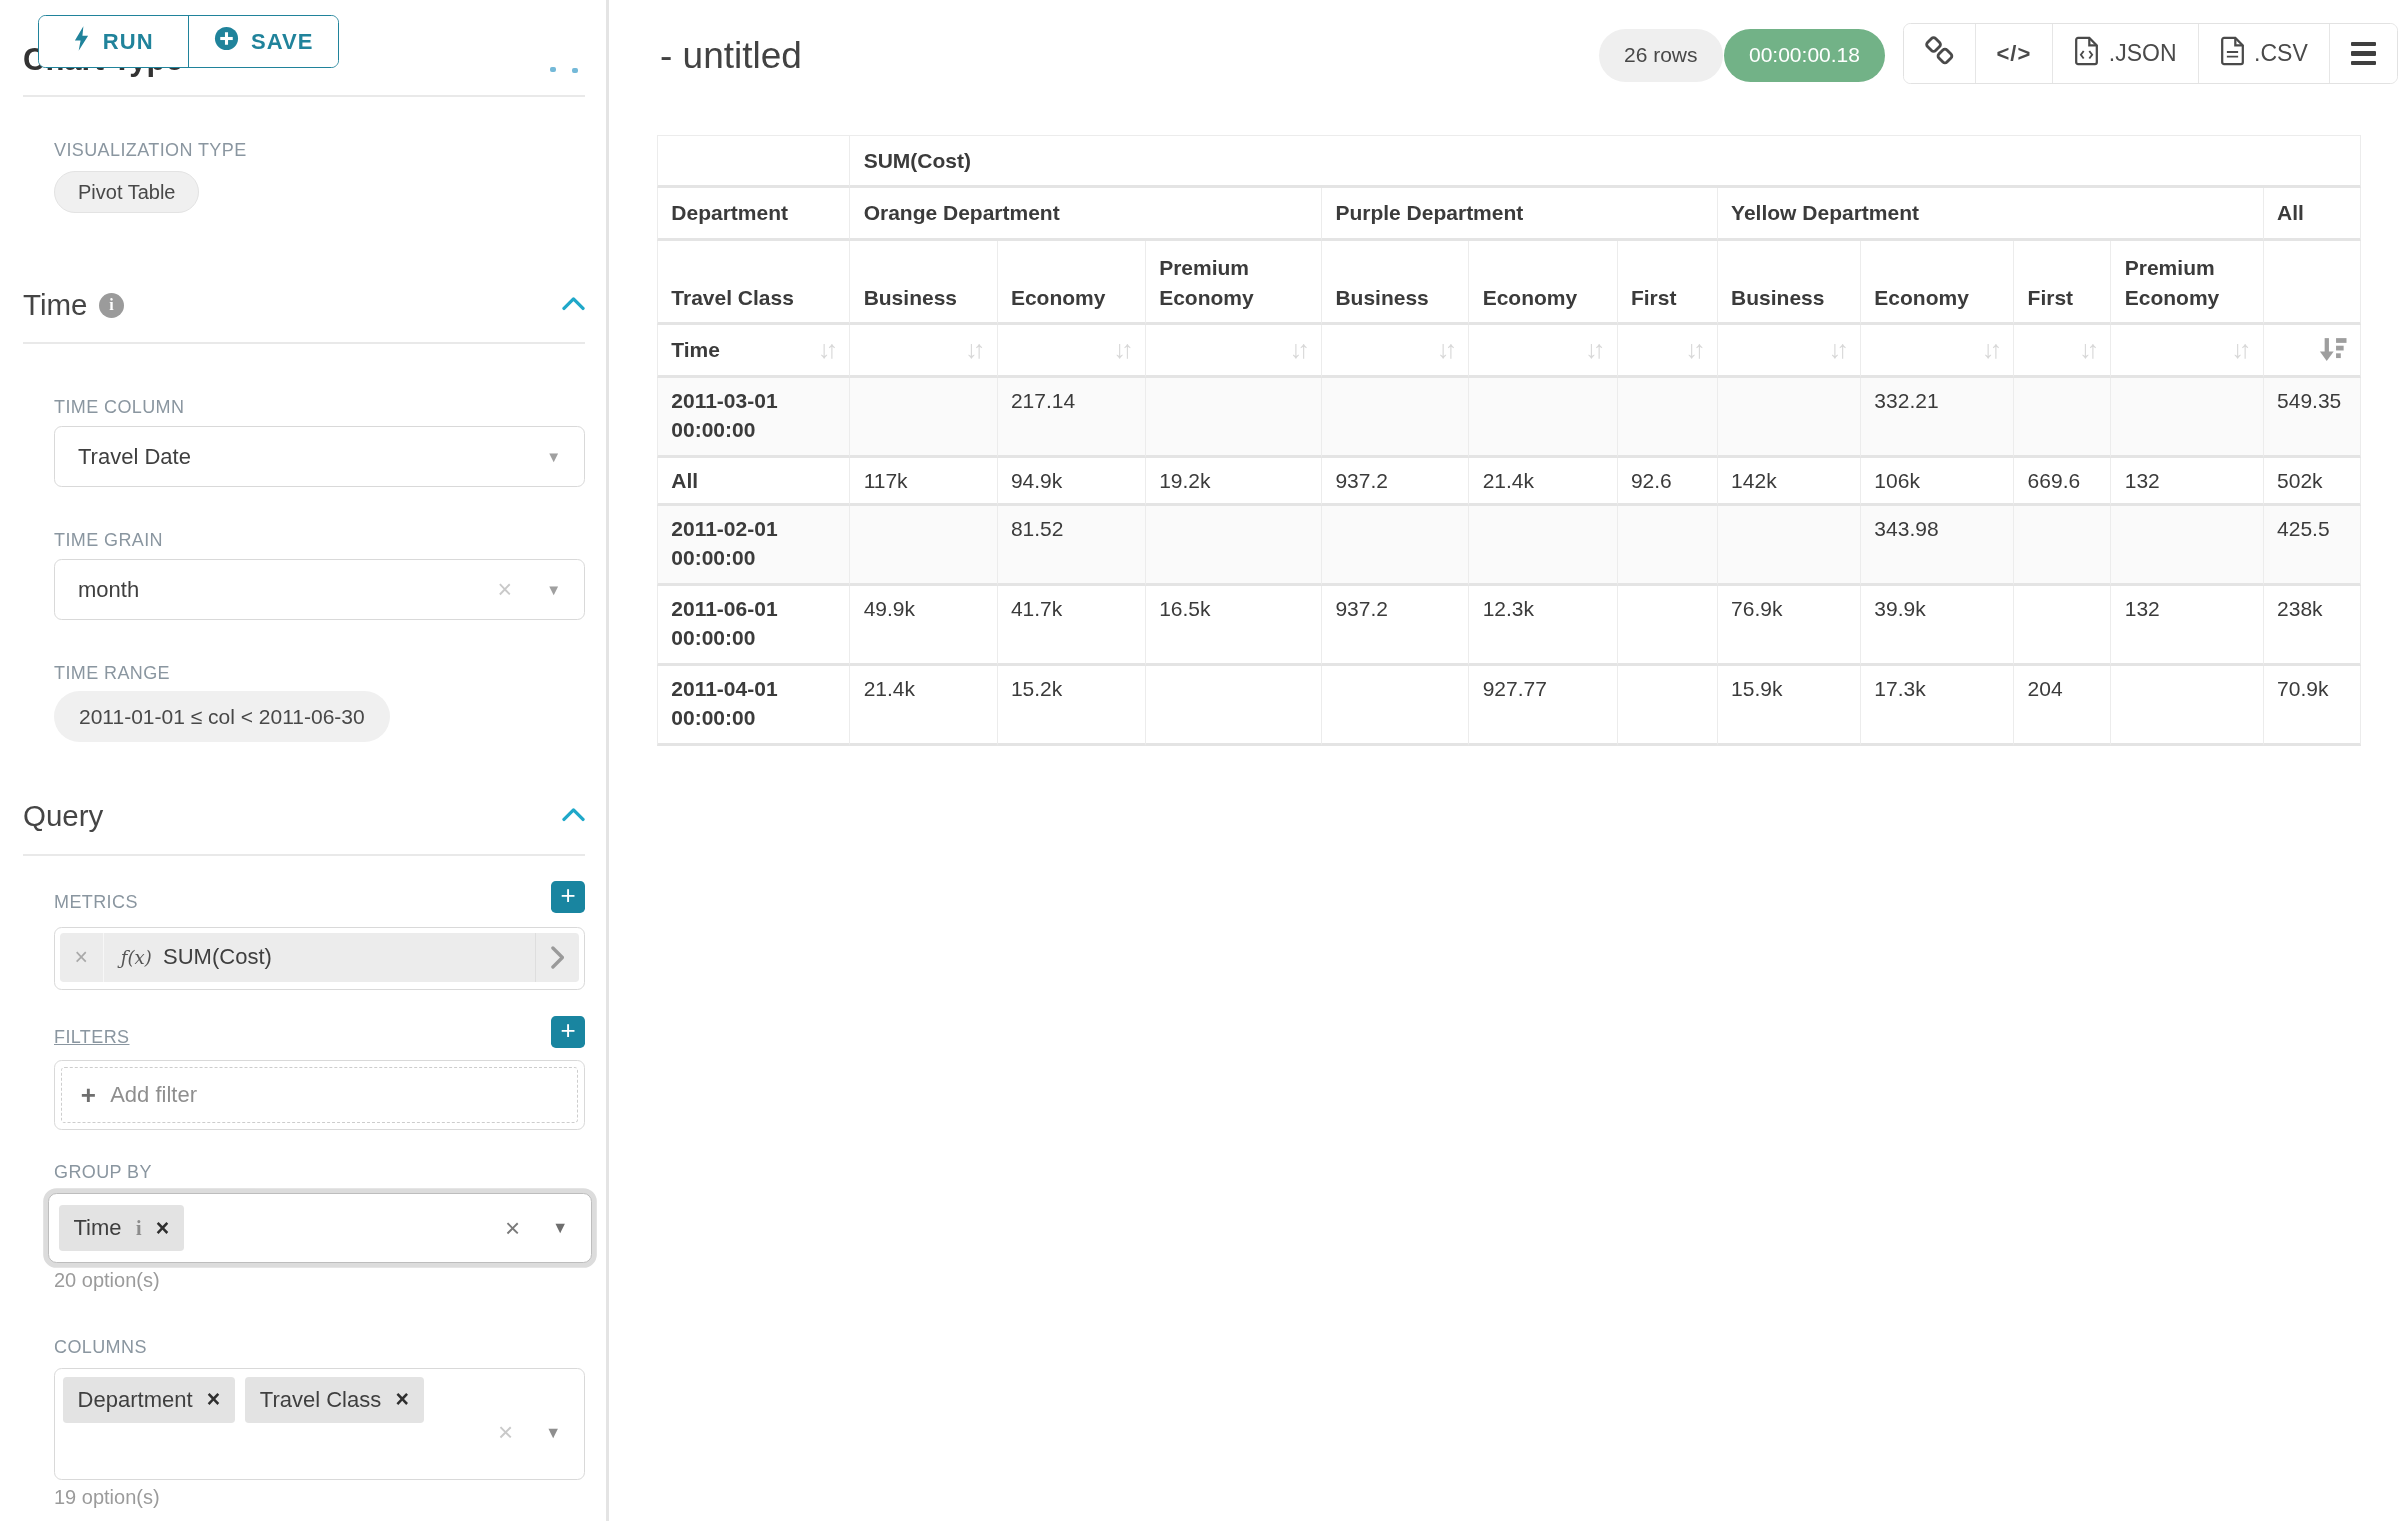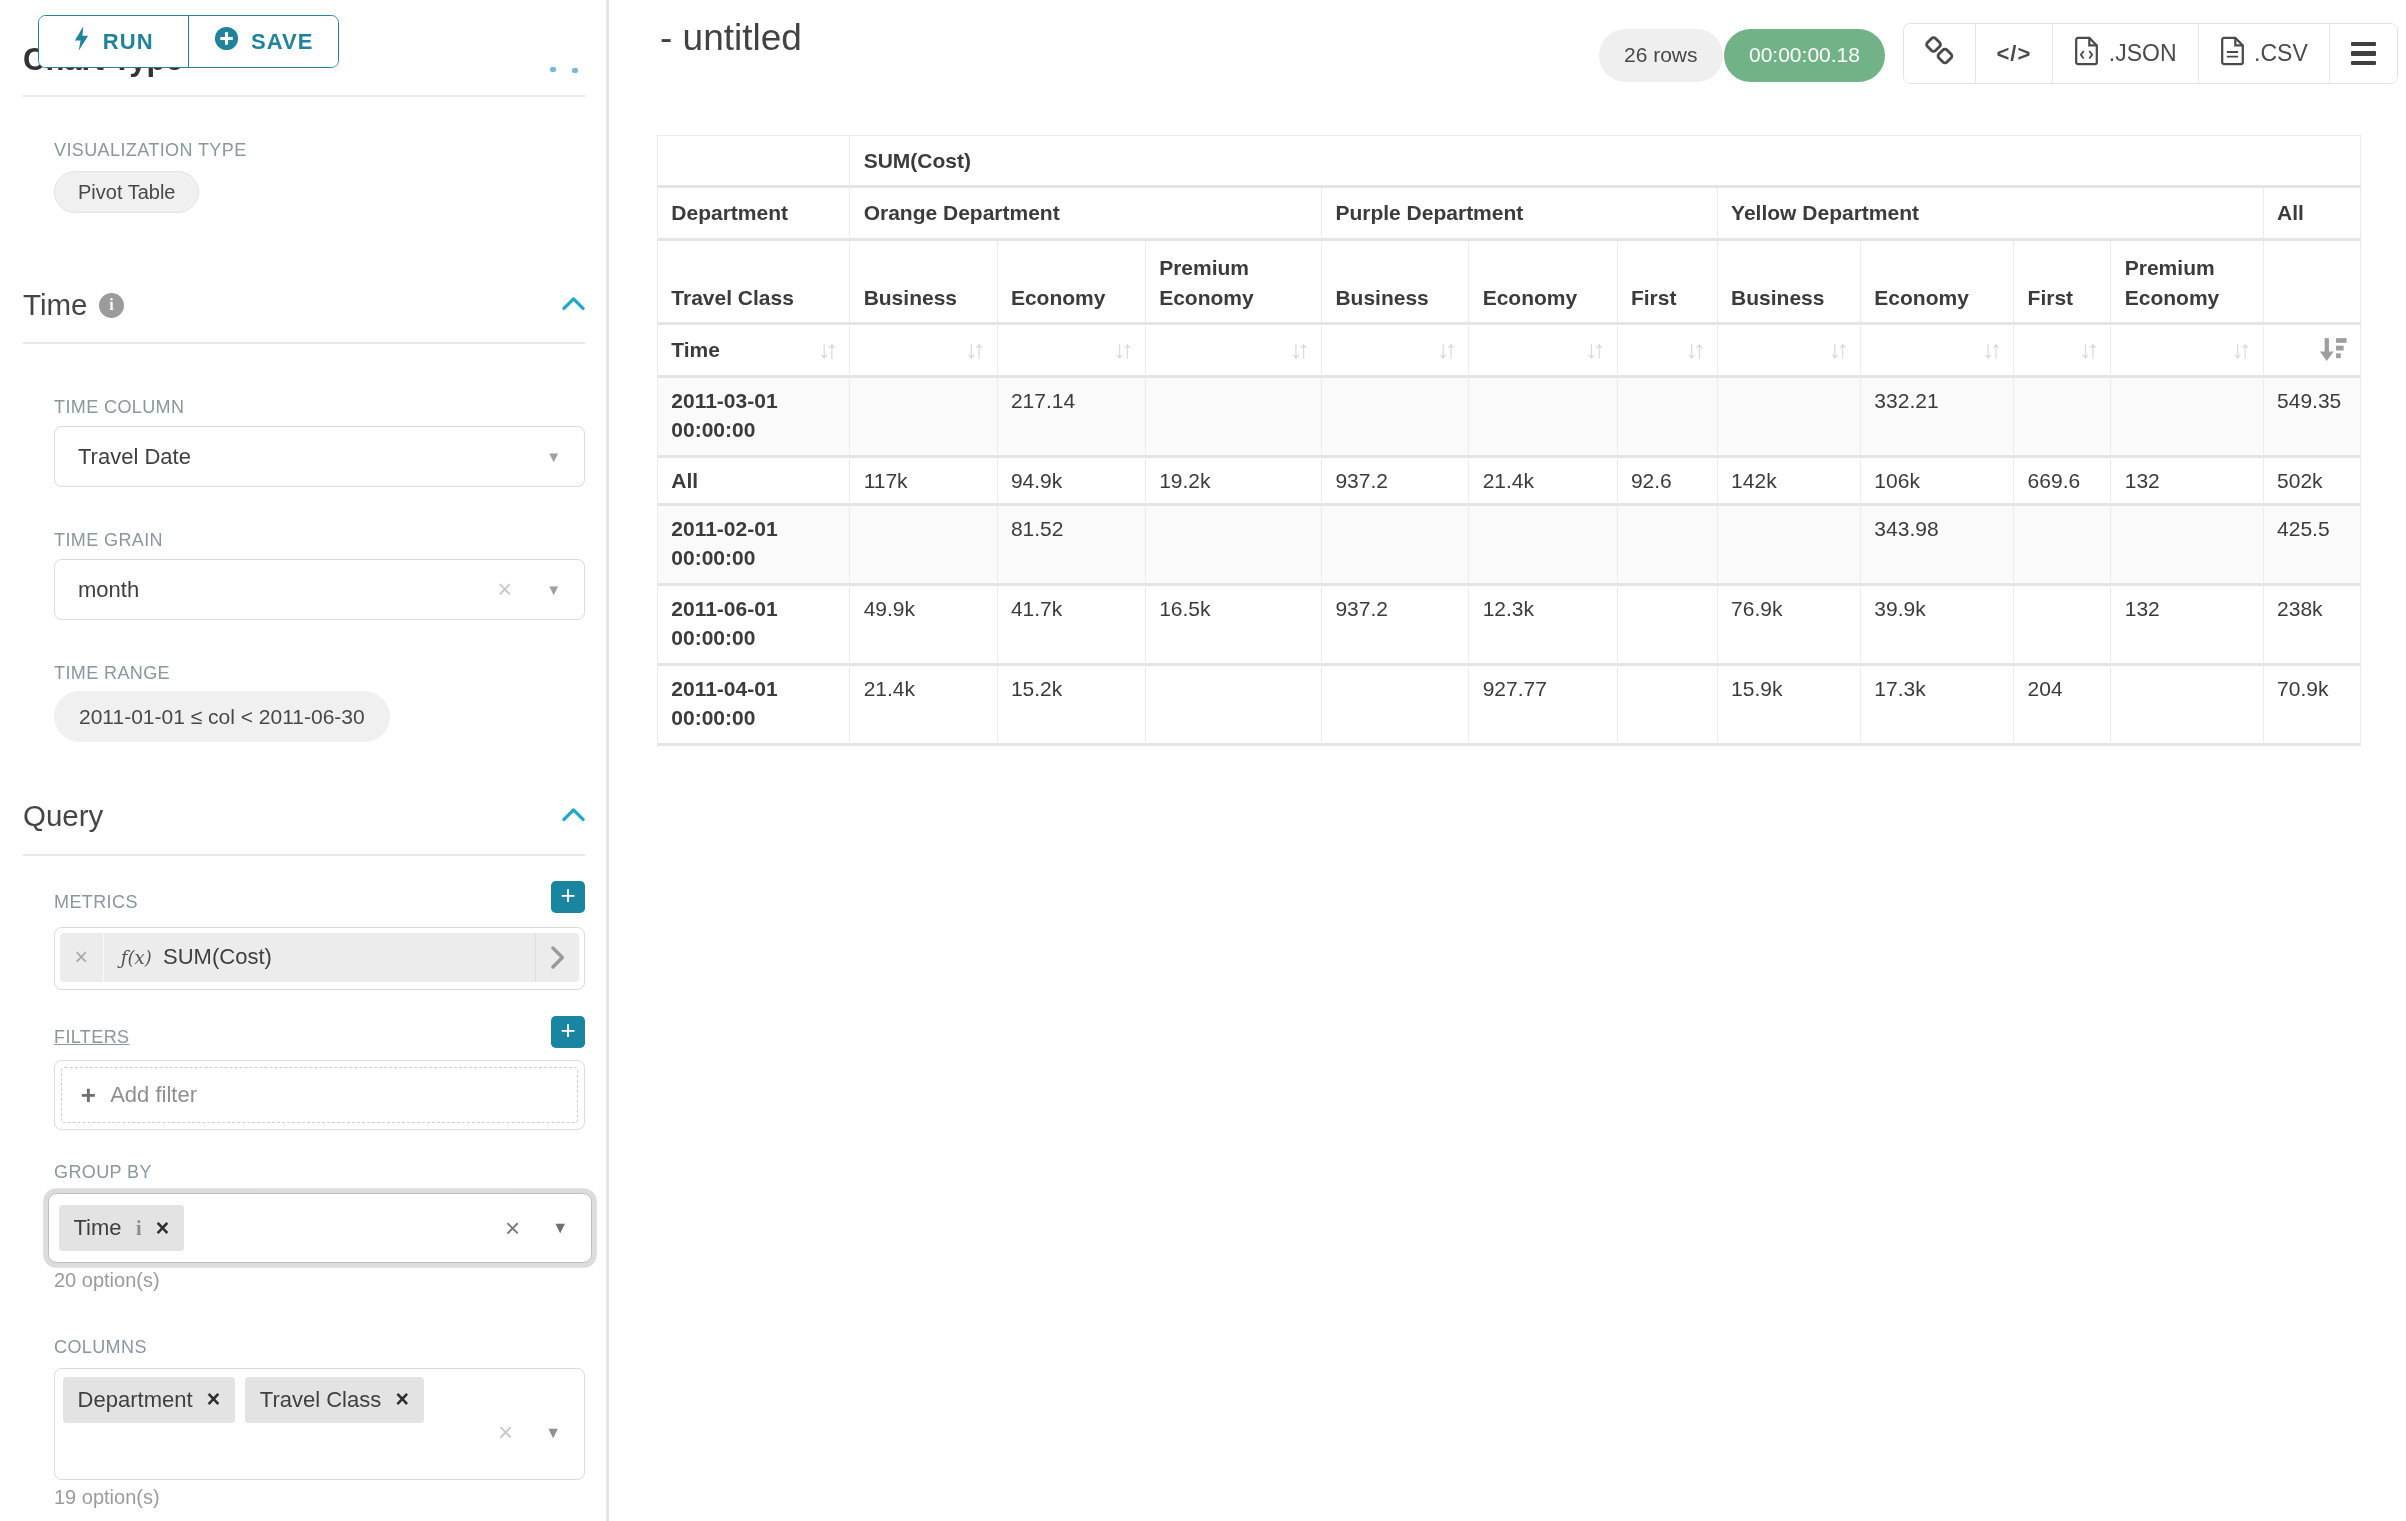--- a/index.html
+++ b/index.html
@@ -80,21 +80,21 @@
   .sel-x { font-size:26px; color:#7a7a7a; cursor:pointer;}
   .sel-x.light { color:#c9c9c9; }
   .sel-caret { font-size:16px; color:#6e6e6e; cursor:pointer;}
   .sel-caret.light { color:#8f8f8f; }
 
   .col-select { position:absolute; left:54px; top:1368px; width:531px; height:112px; background:#fff;
     border:1.9px solid #d9d9d9; border-radius:7.6px; padding:7.6px; display:flex; align-items:flex-start; gap:9.5px;}
 
   
   .main { position:absolute; left:609px; top:0; right:0; height:1522px; background:#fff; }
-  .chart-title { position:absolute; left:51px; top:17px; font-size:37px; color:#424242; }
+  .chart-title { position:absolute; left:51px; top:35px; font-size:37px; color:#424242; }
   .badge { position:absolute; height:53px; border-radius:27px; display:flex; align-items:center;
     padding:0 25px; font-size:21px; }
   .badge.rows { left:990px; top:28.5px; background:#efefef; color:#484848; }
   .badge.timer { left:1115px; top:28.5px; background:#72b287; color:#fff; }
 
   .toolbar { position:absolute; left:1294px; top:23px; height:61px; display:flex; align-items:stretch;
     border:1.9px solid #e2e2e2; border-radius:7.6px; background:#fff; overflow:hidden;}
   .tool { display:flex; align-items:center; justify-content:center; gap:9.5px; padding:0 21px;
     color:#4a4a4a; font-size:23px; cursor:pointer; background:#fff;}
   .tool + .tool { border-left:1.9px solid #e6e6e6; }

